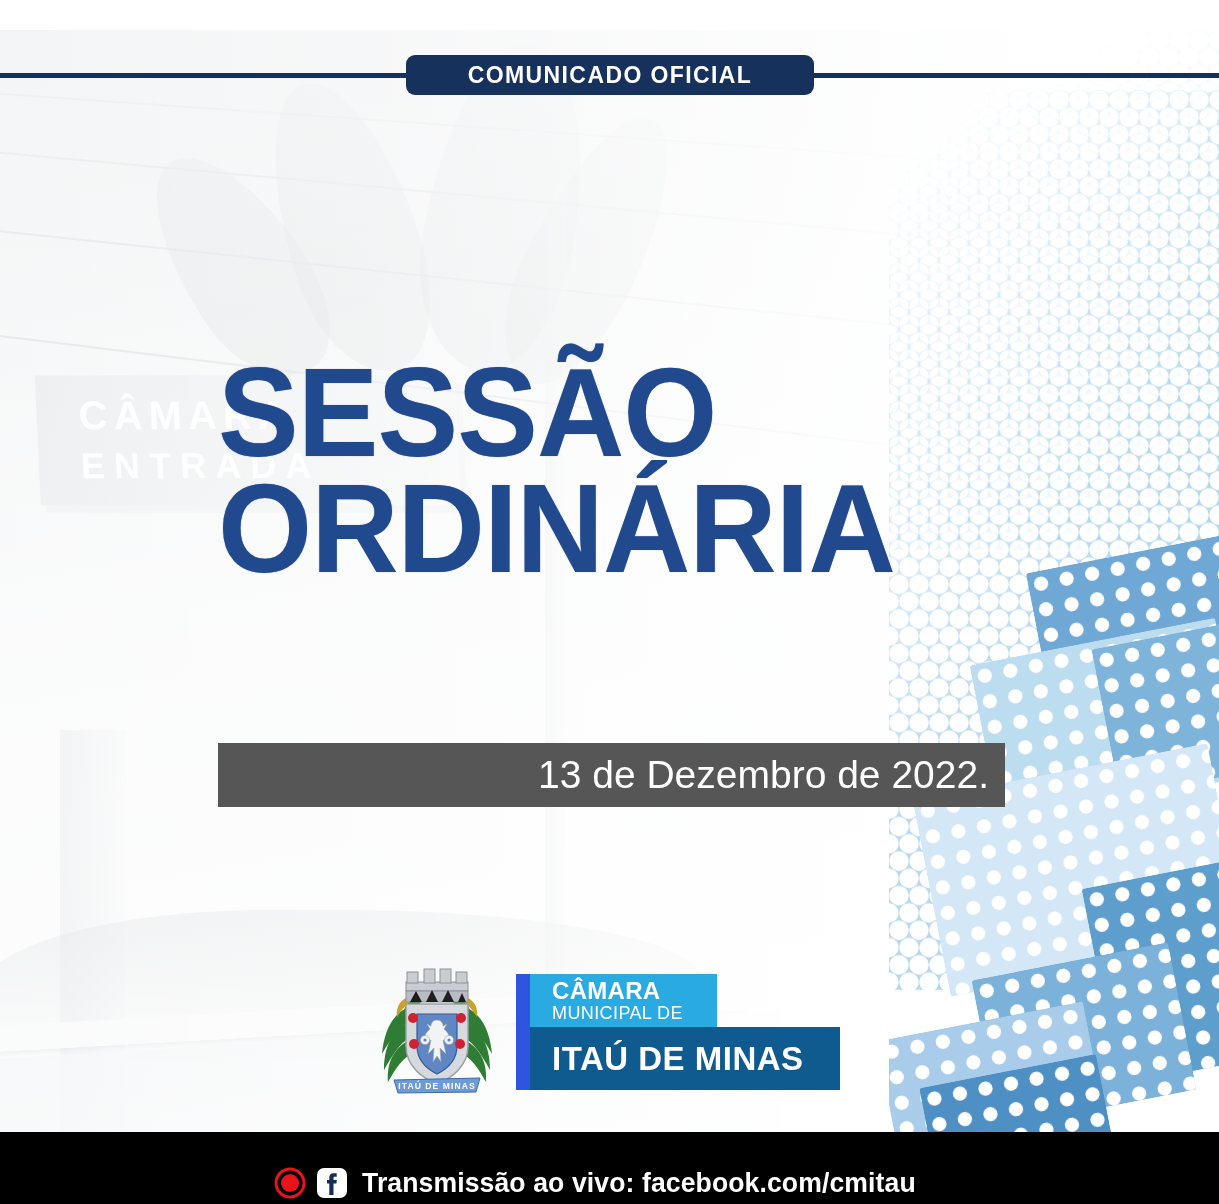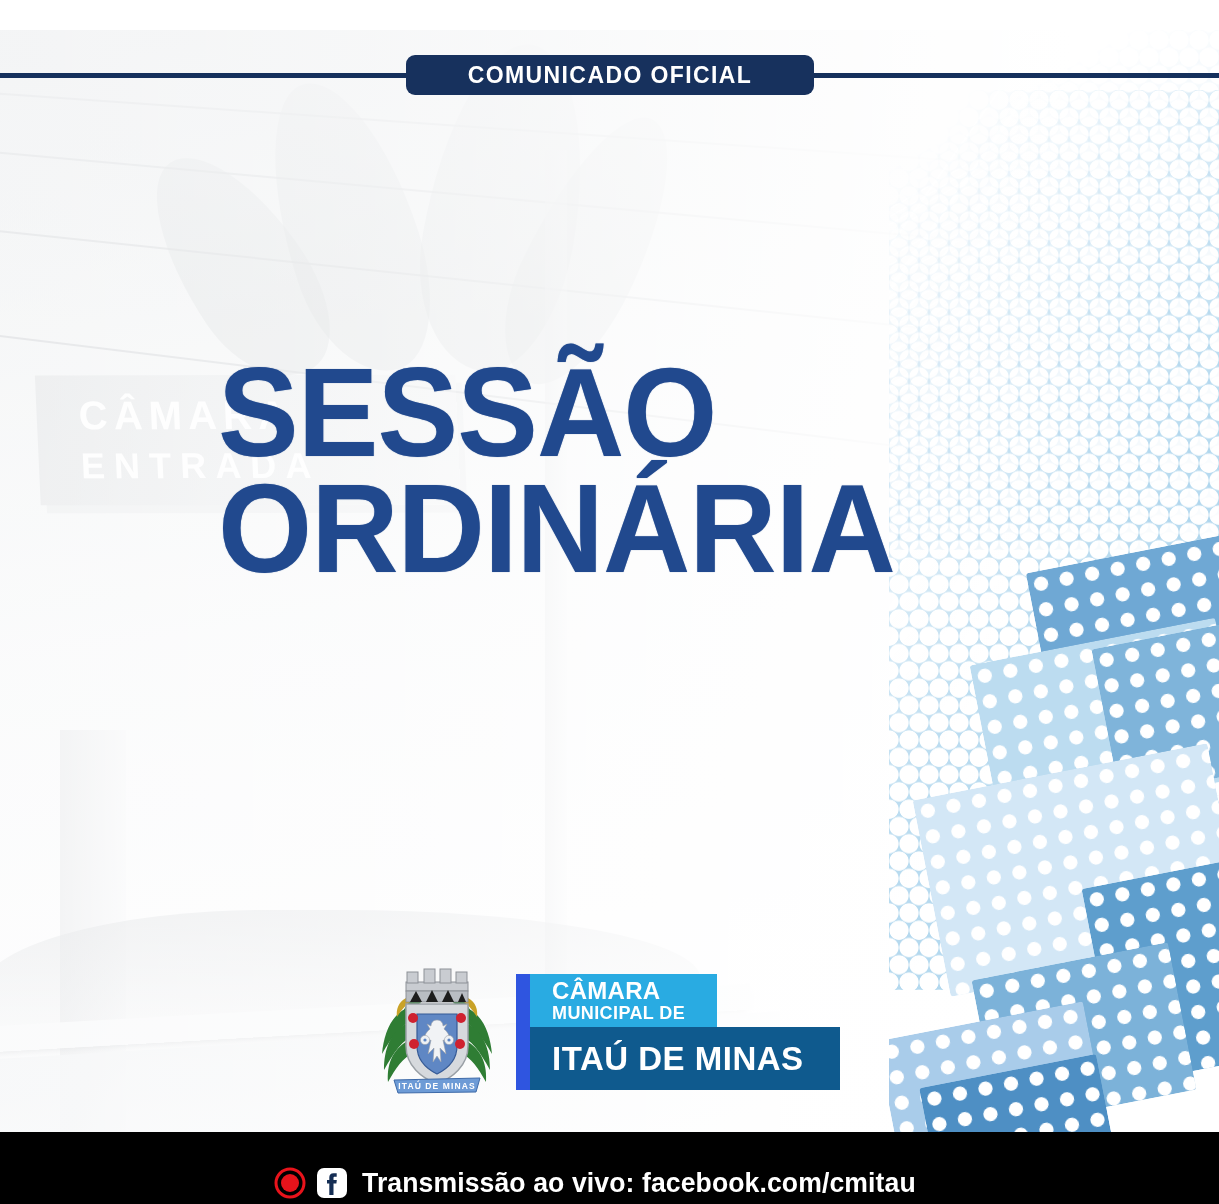--- a/index.html
+++ b/index.html
@@ -274,21 +274,21 @@
   .box-top .t1 {
     color: #ffffff;
     font-size: 24px;
     font-weight: 700;
     line-height: 1;
     letter-spacing: .3px;
   }
   .box-top .t2 {
     color: #ffffff;
     font-size: 18px;
-    font-weight: 700;
+    font-weight: 400;
     line-height: 1.15;
     letter-spacing: .4px;
   }
   .box-bottom {
     width: 310px;
     height: 63px;
     background: #0f5a8e;
     display: flex;
     align-items: center;
     box-sizing: border-box;
@@ -381,20 +381,23 @@
   <div class="ribbon-pill">
     <span>COMUNICADO OFICIAL</span>
   </div>
 
   <div class="headline">
     <span class="l1">SESSÃO</span>
     <span class="l2">ORDINÁRIA</span>
   </div>
 
 
+  <div class="bar-date">
+    <span>13 de Dezembro de 2022.</span>
+  </div>
 
   <div class="brand">
 
     <div class="crest">
       <svg viewBox="0 0 122 132" xmlns="http://www.w3.org/2000/svg">
 
         <g fill="#2f7d34">
           <path d="M36 44 C16 50 8 70 6 92 C16 74 26 62 40 56 Z"></path>
           <path d="M34 60 C14 68 8 88 8 108 C18 90 26 78 40 72 Z"></path>
           <path d="M33 78 C15 88 11 104 12 120 C20 106 26 96 39 90 Z"></path>

